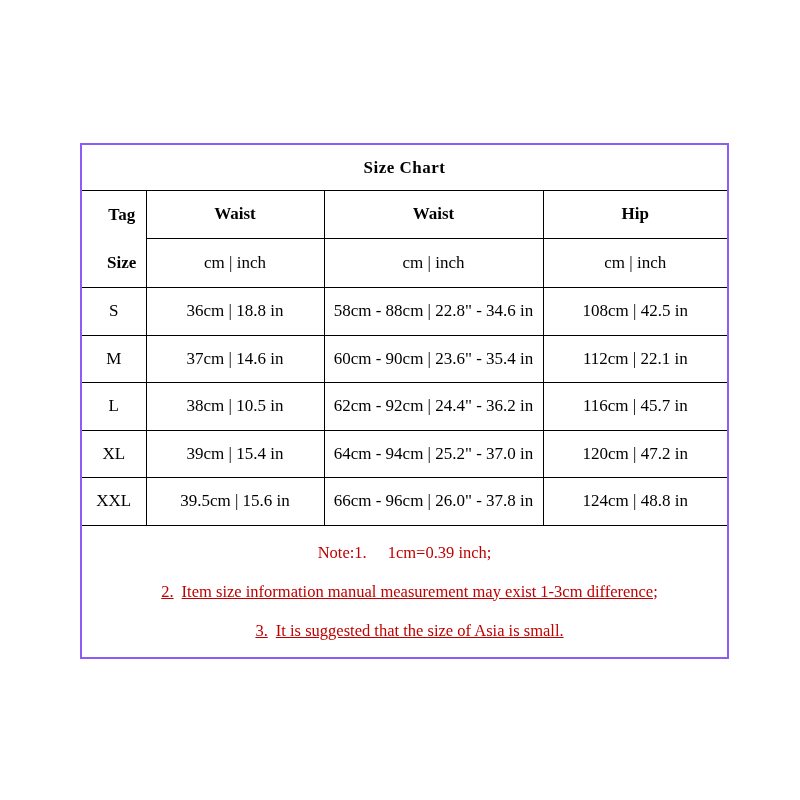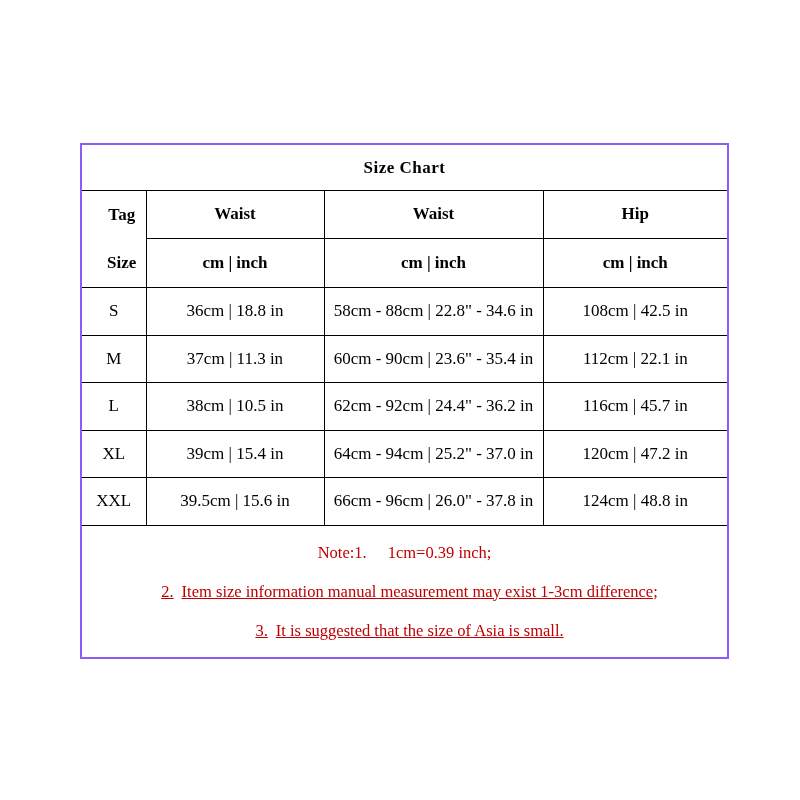--- a/index.html
+++ b/index.html
@@ -41,21 +41,21 @@
     font-size: 26px;
     font-weight: bold;
     letter-spacing: 0.5px;
   }
   td.col-head {
     height: 46px;
     font-weight: bold;
   }
   td.unit-head {
     height: 47px;
-    font-weight: bold;
+    font-weight: normal;
   }
   td.corner-cell div {
     line-height: 48px;
     font-weight: bold;
     padding-left: 16px;
   }
   tr.data-row td {
     height: 46.5px;
   }
   td.notes-cell {
@@ -110,21 +110,21 @@
 
     <tr class="data-row">
       <td>S</td>
       <td>36cm | 18.8 in</td>
       <td>58cm - 88cm | 22.8" - 34.6 in</td>
       <td>108cm | 42.5 in</td>
     </tr>
 
     <tr class="data-row">
       <td>M</td>
-      <td>37cm | 11.3 in</td>
+      <td>37cm | 14.6 in</td>
       <td>60cm - 90cm | 23.6" - 35.4 in</td>
       <td>112cm | 22.1 in</td>
     </tr>
 
     <tr class="data-row">
       <td>L</td>
       <td>38cm | 10.5 in</td>
       <td>62cm - 92cm | 24.4" - 36.2 in</td>
       <td>116cm | 45.7 in</td>
     </tr>

